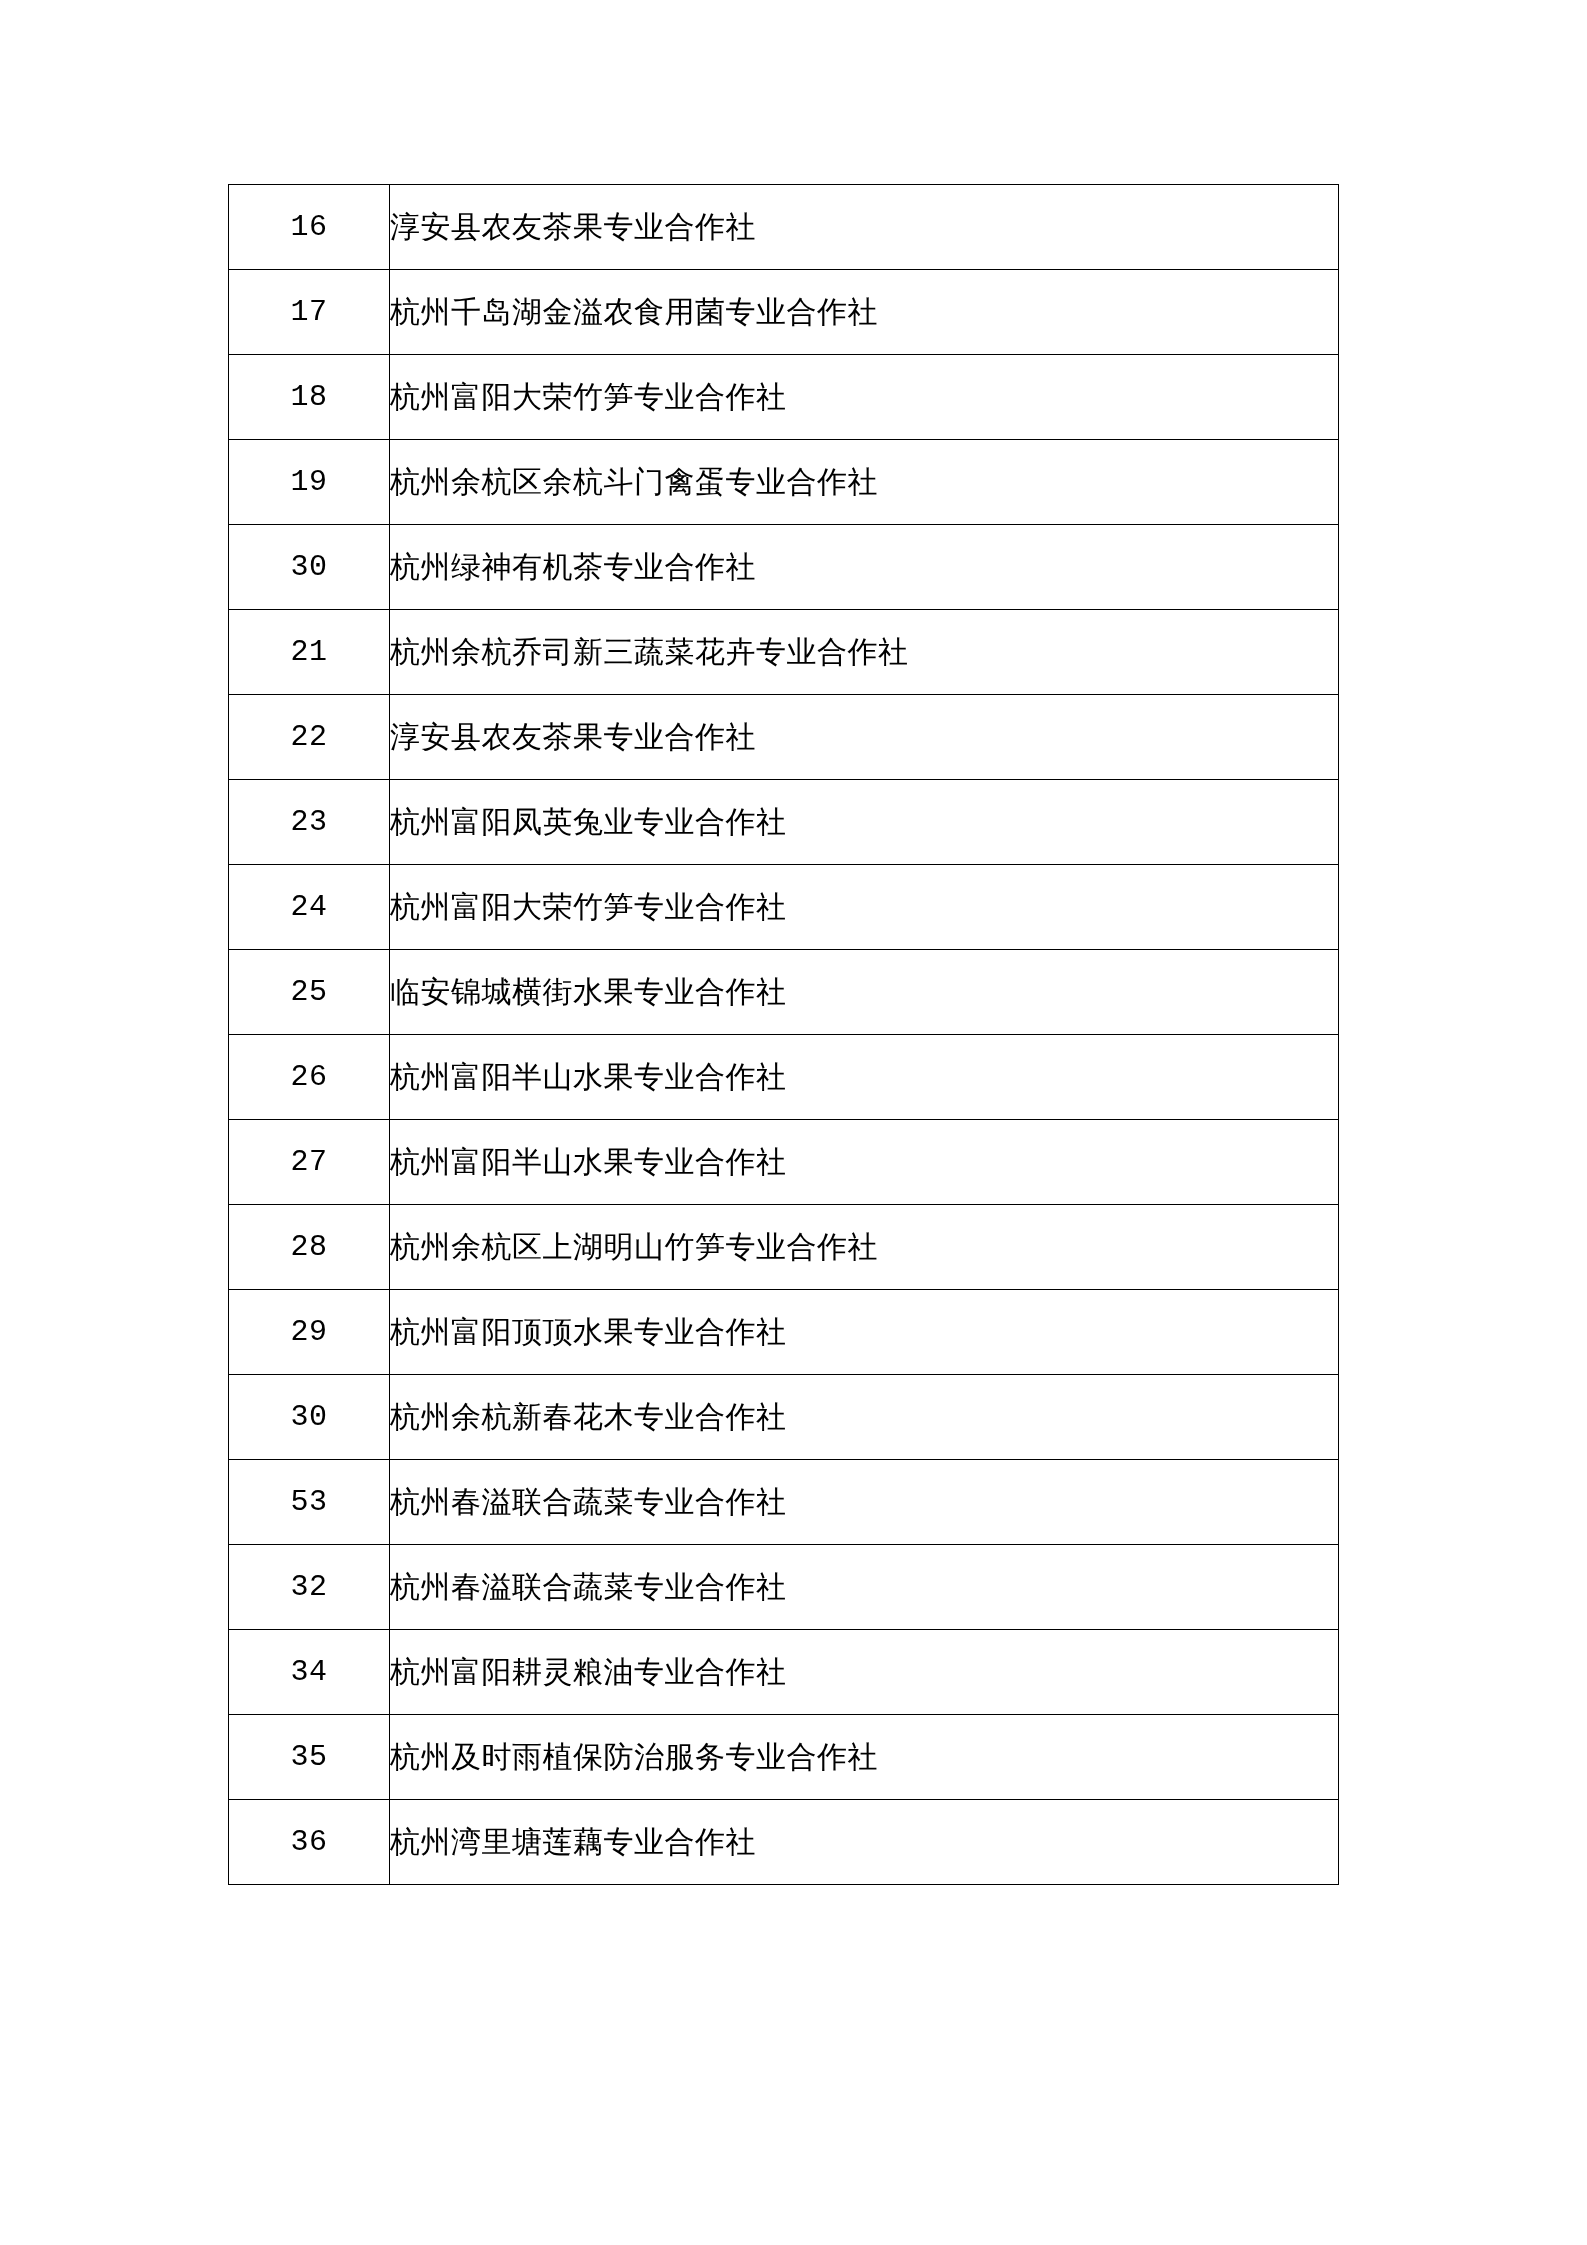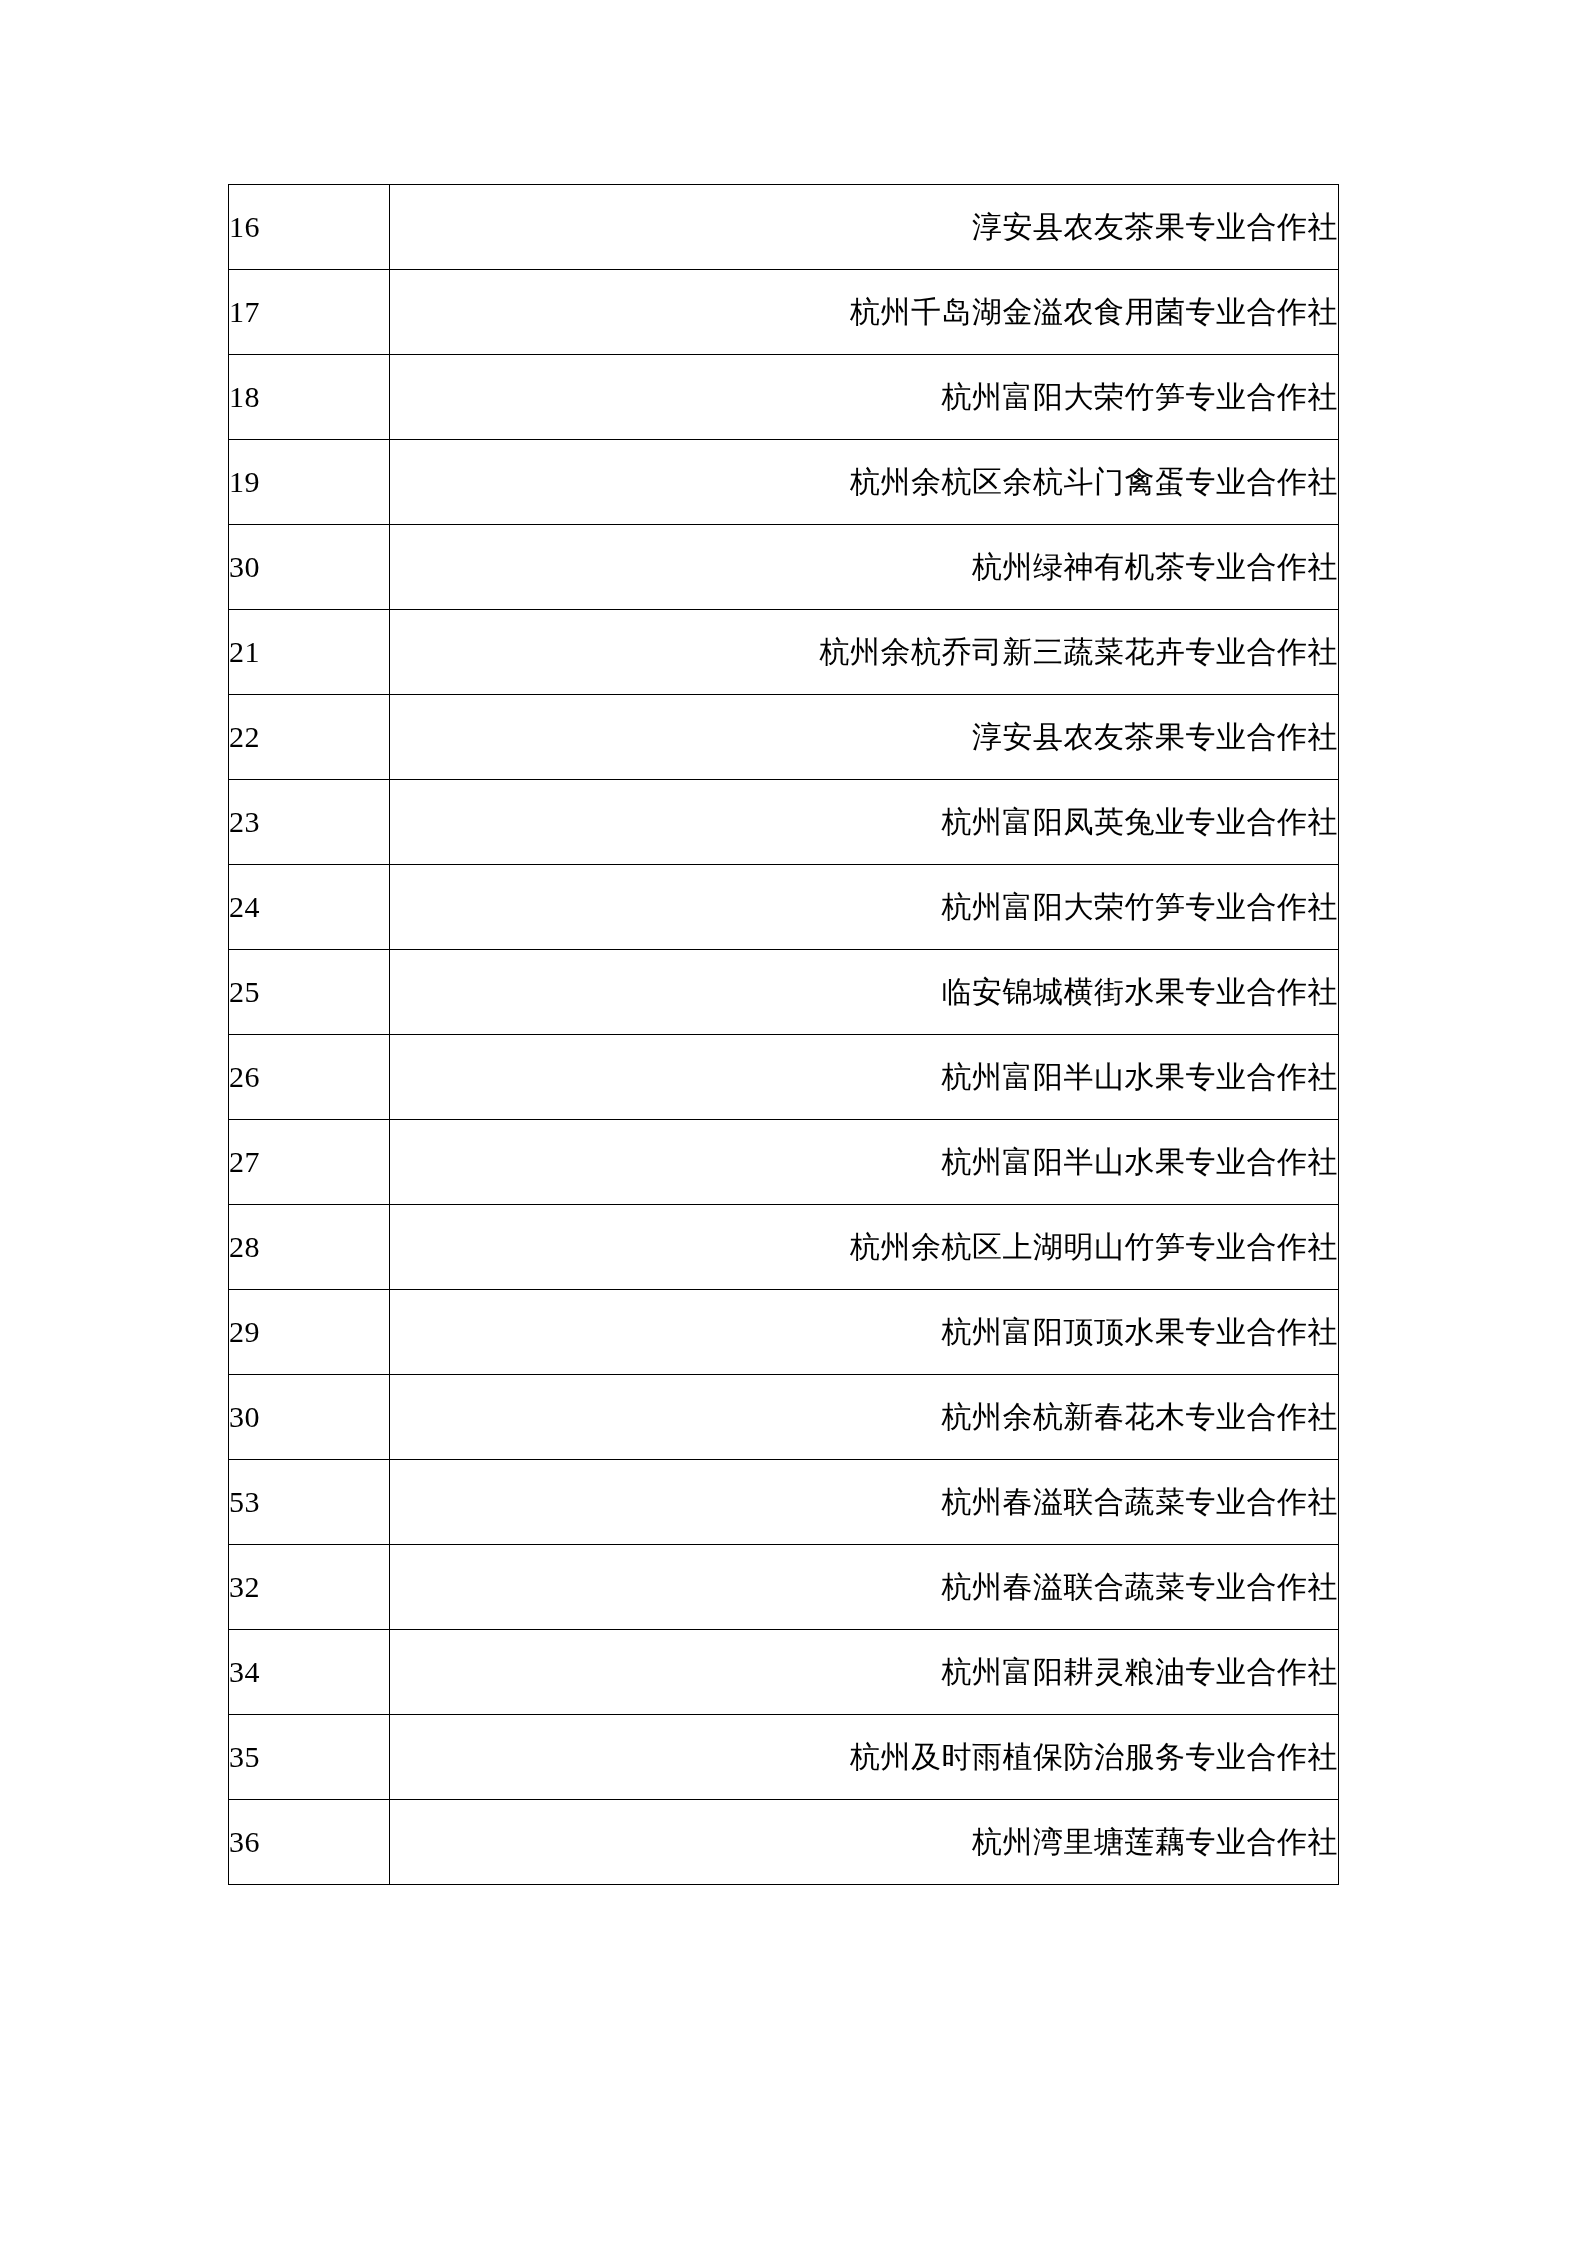--- a/index.html
+++ b/index.html
@@ -32,27 +32,27 @@
     table-layout: fixed;
   }
   table.doc-table td {
     border: 1.5px solid #000000;
     height: 84px;
     padding: 0;
     vertical-align: middle;
   }
   td.col-index {
     width: 160px;
-    text-align: left;
+    text-align: center;
     font-size: 30px;
-    font-family: Liberation Serif, serif;
+    font-family: Liberation Mono, monospace;
   }
   td.col-name {
     width: 948px;
-    text-align: right;
+    text-align: left;
     font-size: 30px;
     padding-left: 26px;
   }
   .cell-text {
     display: block;
     line-height: 1.2;
     letter-spacing: 0.5px;
   }
 </style>
 </head>

